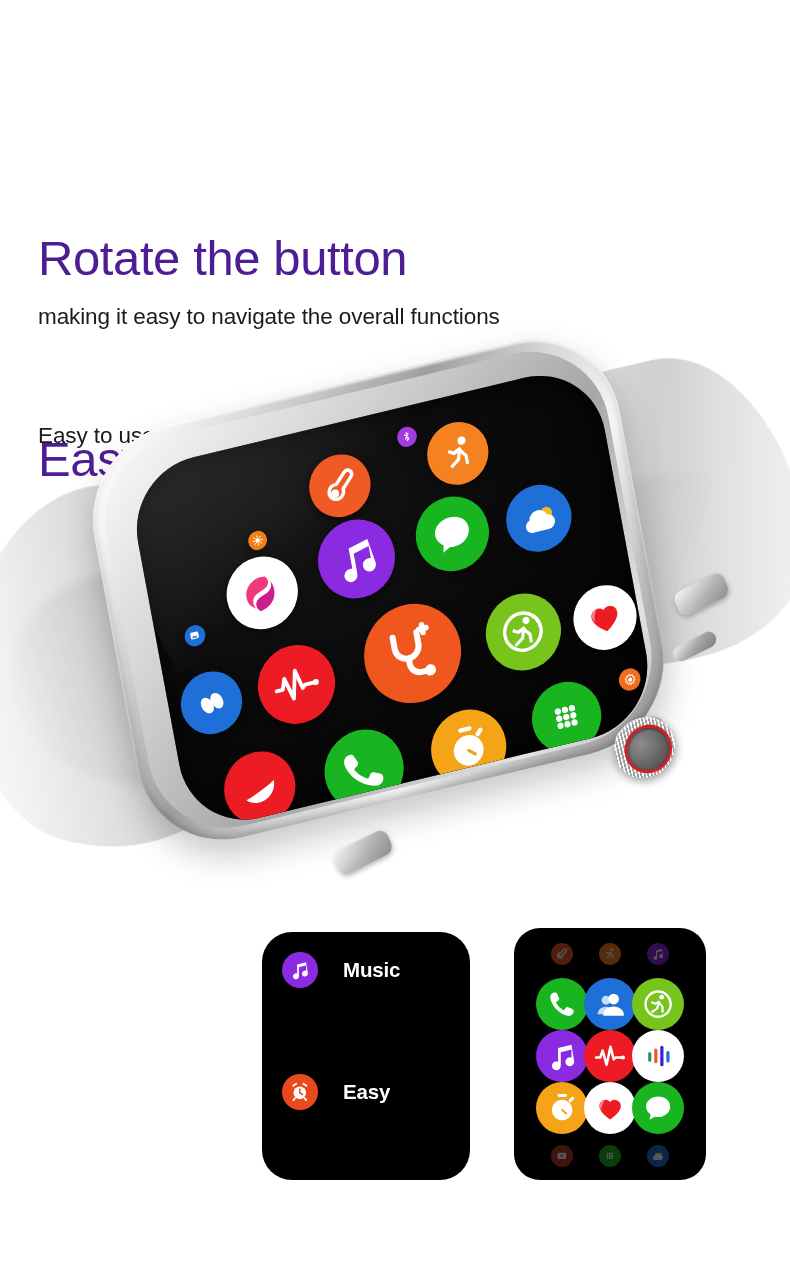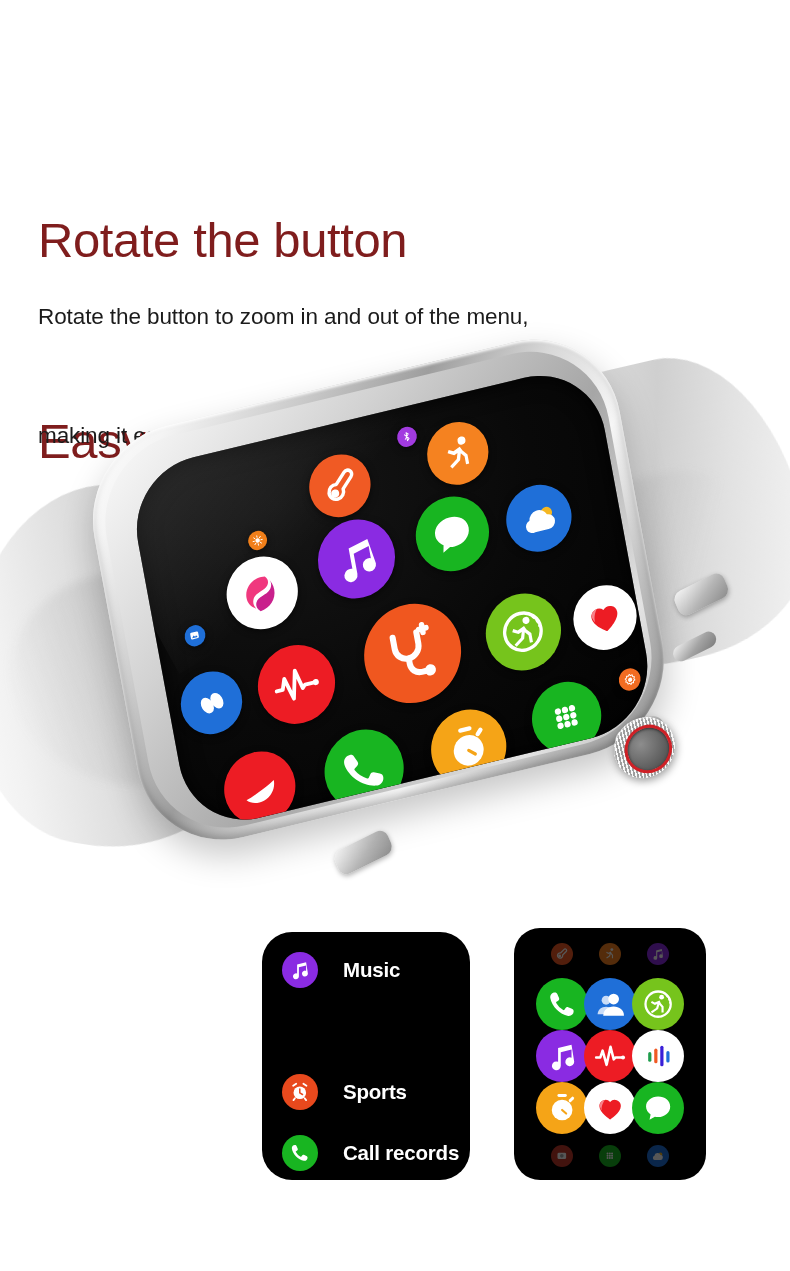--- a/index.html
+++ b/index.html
@@ -17,23 +17,23 @@
     width: 790px;
     height: 1271px;
     overflow: hidden;
     background: #ffffff;
   }
 
   
   .headline {
     position: absolute;
     left: 38px;
-    top: 40px;
+    top: 58px;
     width: 700px;
-    color: #7f1d1d;
+    color: #4c1d95;
     font-size: 49px;
     line-height: 1.37;
     font-weight: 400;
     letter-spacing: -0.4px;
     white-space: pre;
   }
   .headline .hl-line { display: block; }
 
   .subcopy {
     position: absolute;
@@ -331,21 +331,20 @@
 <body>
 
 <div id="page">
 
   <h1 class="headline">
     <span class="hl-line">Rotate the button</span>
     <span class="hl-line">Easy control interface</span>
   </h1>
 
   <div class="subcopy">
-    <span class="sub-line">Rotate the button to zoom in and out of the menu,</span>
     <span class="sub-line">making it easy to navigate the overall functions</span>
     <span class="sub-line">Easy to use, change the dial at any time and other functions</span>
   </div>
 
   <div class="hero">
     <div class="strap-top"></div>
     <div class="strap-top-shade"></div>
     <div class="strap-bottom"></div>
     <div class="strap-bottom-shade"></div>
 
@@ -515,29 +514,21 @@
       </div>
       <div class="list-row" style="top: 142px;">
         <span class="list-ic" style="background: rgb(232, 73, 29);">
           <svg viewBox="0 0 24 24">
             <circle cx="12" cy="13" r="7" fill="#ffffff"></circle>
             <path d="M12 9v4.2l3 1.8" fill="none" stroke="#e8491d" stroke-width="1.7" stroke-linecap="round"></path>
             <path d="M4.6 5.4 8 3.1M19.4 5.4 16 3.1" stroke="#ffffff" stroke-width="2" stroke-linecap="round"></path>
             <path d="M6.6 19.2 5 21.3M17.4 19.2 19 21.3" stroke="#ffffff" stroke-width="2" stroke-linecap="round"></path>
           </svg>
         </span>
-        <span class="list-label">Sports</span>
-      </div>
-      <div class="list-row" style="top: 203px;">
-        <span class="list-ic" style="background: rgb(24, 181, 33);">
-          <svg viewBox="0 0 24 24">
-            <path d="M6.6 3.4c1 0 1.5.4 1.9 1.3l1.2 2.8c.3.8.1 1.4-.6 1.9l-1.3.9c-.3.2-.4.5-.2.9a12.6 12.6 0 0 0 5.2 5.2c.4.2.7.1.9-.2l.9-1.3c.5-.7 1.1-.9 1.9-.6l2.8 1.2c.9.4 1.3.9 1.3 1.9 0 2.3-1.9 3.7-4.1 3.4C10.3 19.8 4.2 13.7 3.2 7.5 2.9 5.3 4.3 3.4 6.6 3.4z" fill="#ffffff"></path>
-          </svg>
-        </span>
-        <span class="list-label">Call records</span>
+        <span class="list-label">Easy</span>
       </div>
     </div>
 
   <div class="panel-grid" id="grid-panel">
       <div class="edge-ic" style="left: 48px; top: 26px; background: rgb(240, 90, 36);">
         <svg viewBox="0 0 24 24">
           <path d="M19.7 4.2a2.6 2.6 0 0 0-3.7 0l-6.2 6.3a4.6 4.6 0 1 0 3.7 3.7l6.2-6.3a2.6 2.6 0 0 0 0-3.7z" fill="none" stroke="#ffffff" stroke-width="2.2" stroke-linejoin="round"></path>
           <circle cx="8.1" cy="15.9" r="2.5" fill="#ffffff"></circle>
         </svg>
       </div>

